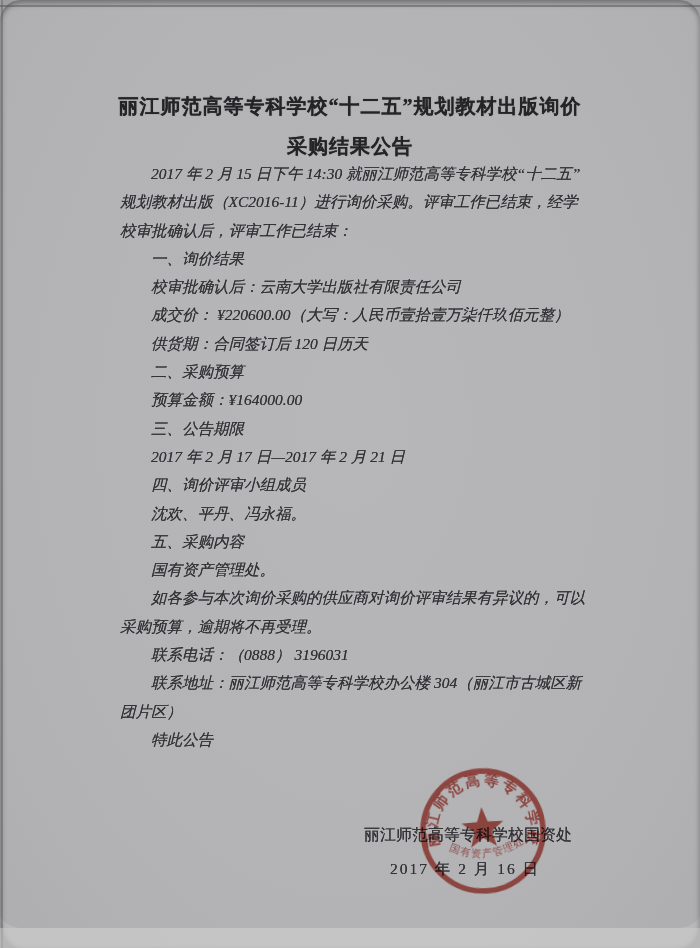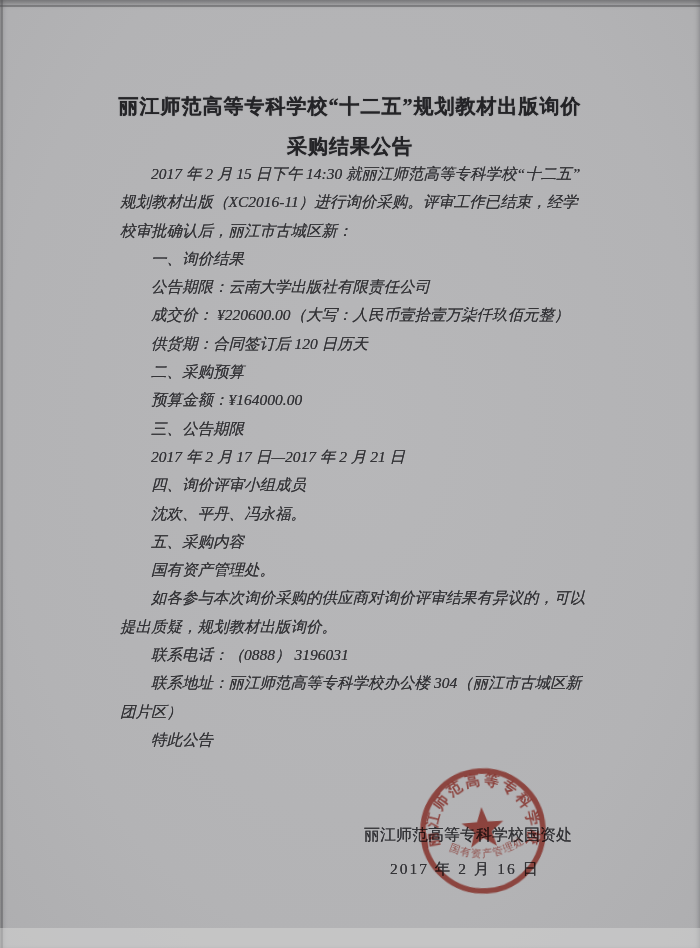--- a/index.html
+++ b/index.html
@@ -10,20 +10,21 @@
   }
   .page{
     position:relative;width:700px;height:948px;
     background:
       radial-gradient(ellipse at 50% 45%, #b7b7b9 0%, #b3b3b5 70%, #aeaeb0 100%);
     box-shadow:
       inset 0 7px 5px -3px rgba(70,70,72,.5),
       inset 5px 0 5px -3px rgba(80,80,82,.45),
       inset -4px 0 4px -2px rgba(95,95,97,.35),
       inset 0 -24px 0 -4px rgba(200,200,200,.45);
+    border-radius: 21px;
   }
   .scan-top-line{position:absolute;top:5px;left:0;width:100%;height:2px;background:rgba(75,75,77,.45);}
   .scan-left-line{position:absolute;top:0;left:1px;width:2px;height:100%;background:rgba(85,85,87,.4);}
   .scan-bottom-band{position:absolute;bottom:0;left:0;width:100%;height:20px;background:rgba(205,205,206,.5);}
 
   .title{
     position:absolute;top:86px;left:40px;width:620px;
     text-align:center;font-size:20px;font-weight:bold;color:#242427;
     line-height:40px;letter-spacing:1px;
     text-shadow:0 0 .7px rgba(35,35,40,.9);
@@ -71,25 +72,25 @@
     <div>丽江师范高等专科学校“十二五”规划教材出版询价</div>
     <div>采购结果公告</div>
   </h1>
 
   <div class="body-text">
 
       <div class="line indented">2017 年 2 月 15 日下午 14:30 就丽江师范高等专科学校“十二五”</div>
 
       <div class="line">规划教材出版（XC2016-11）进行询价采购。评审工作已结束，经学</div>
 
-      <div class="line">校审批确认后，丽江市古城区新：</div>
+      <div class="line">校审批确认后，评审工作已结束：</div>
 
       <div class="line indented">一、询价结果</div>
 
-      <div class="line indented">公告期限：云南大学出版社有限责任公司</div>
+      <div class="line indented">校审批确认后：云南大学出版社有限责任公司</div>
 
       <div class="line indented">成交价： ¥220600.00（大写：人民币壹拾壹万柒仟玖佰元整）</div>
 
       <div class="line indented">供货期：合同签订后 120 日历天</div>
 
       <div class="line indented">二、采购预算</div>
 
       <div class="line indented">预算金额：¥164000.00</div>
 
       <div class="line indented">三、公告期限</div>
@@ -100,21 +101,21 @@
 
       <div class="line indented">沈欢、平丹、冯永福。</div>
 
       <div class="line indented">五、采购内容</div>
 
       <div class="line indented">国有资产管理处。</div>
 
       <div class="line indented">如各参与本次询价采购的供应商对询价评审结果有异议的，可以</div>
 
 
-      <div class="line">提出质疑，规划教材出版询价。</div>
+      <div class="line">采购预算，逾期将不再受理。</div>
 
       <div class="line indented">联系电话：（0888）  3196031</div>
 
       <div class="line indented">联系地址：丽江师范高等专科学校办公楼 304（丽江市古城区新</div>
 
       <div class="line">团片区）</div>
 
       <div class="line indented">特此公告</div>
     </div>
 

